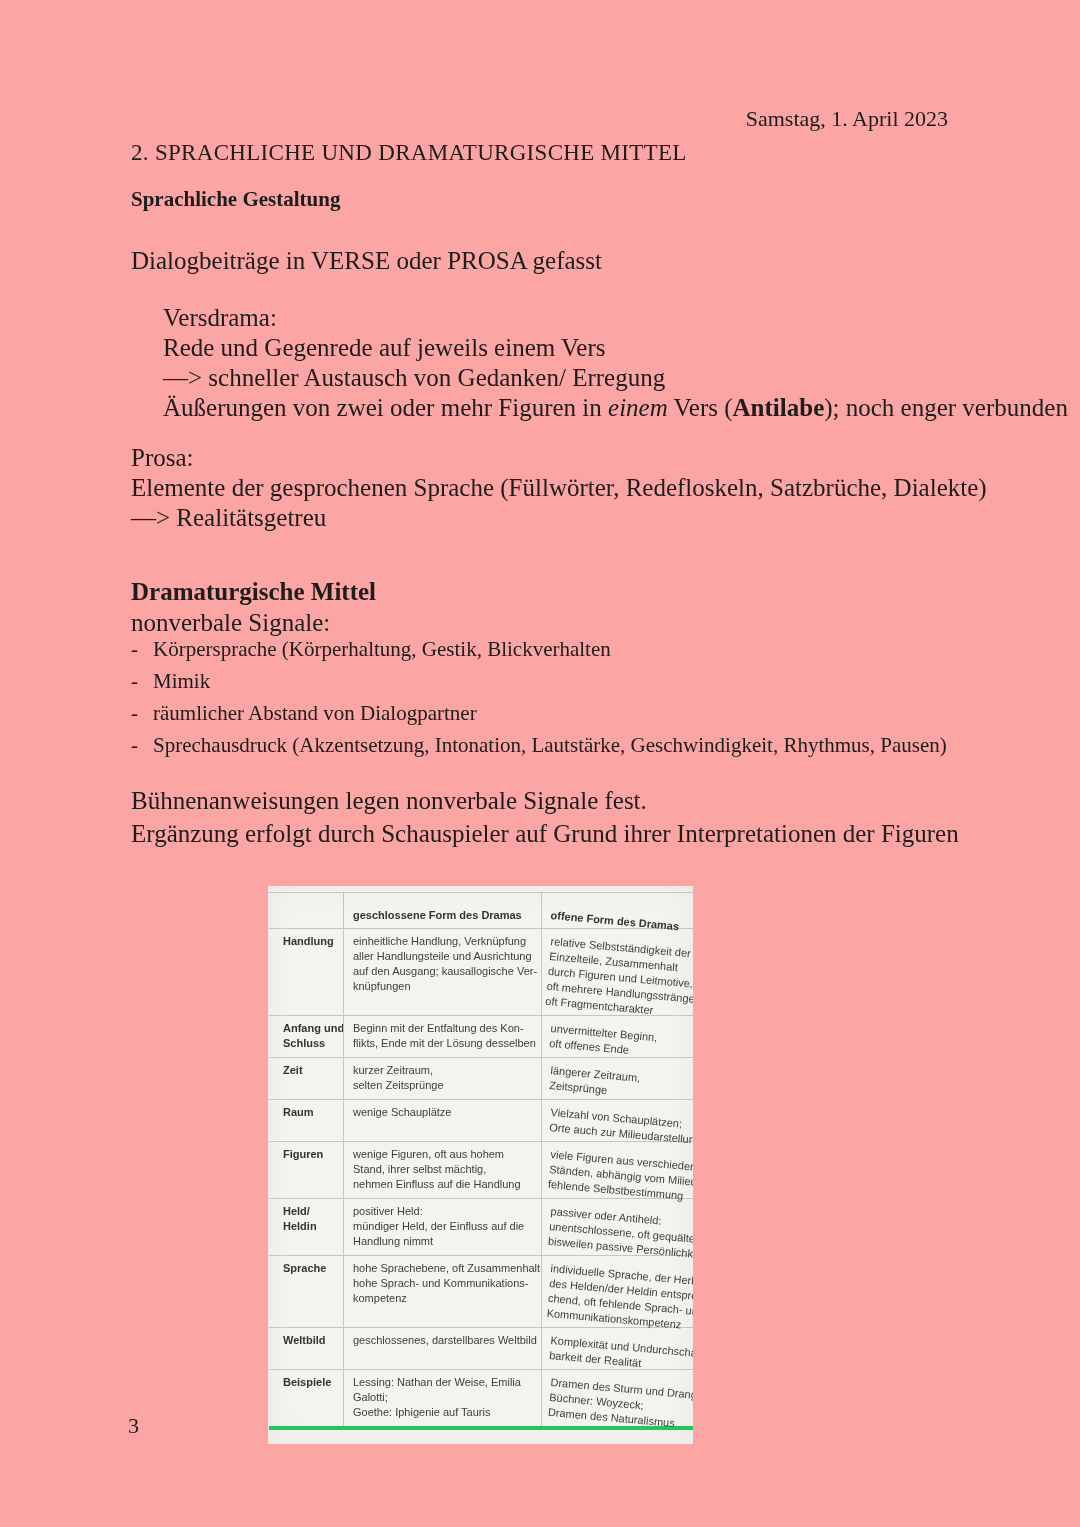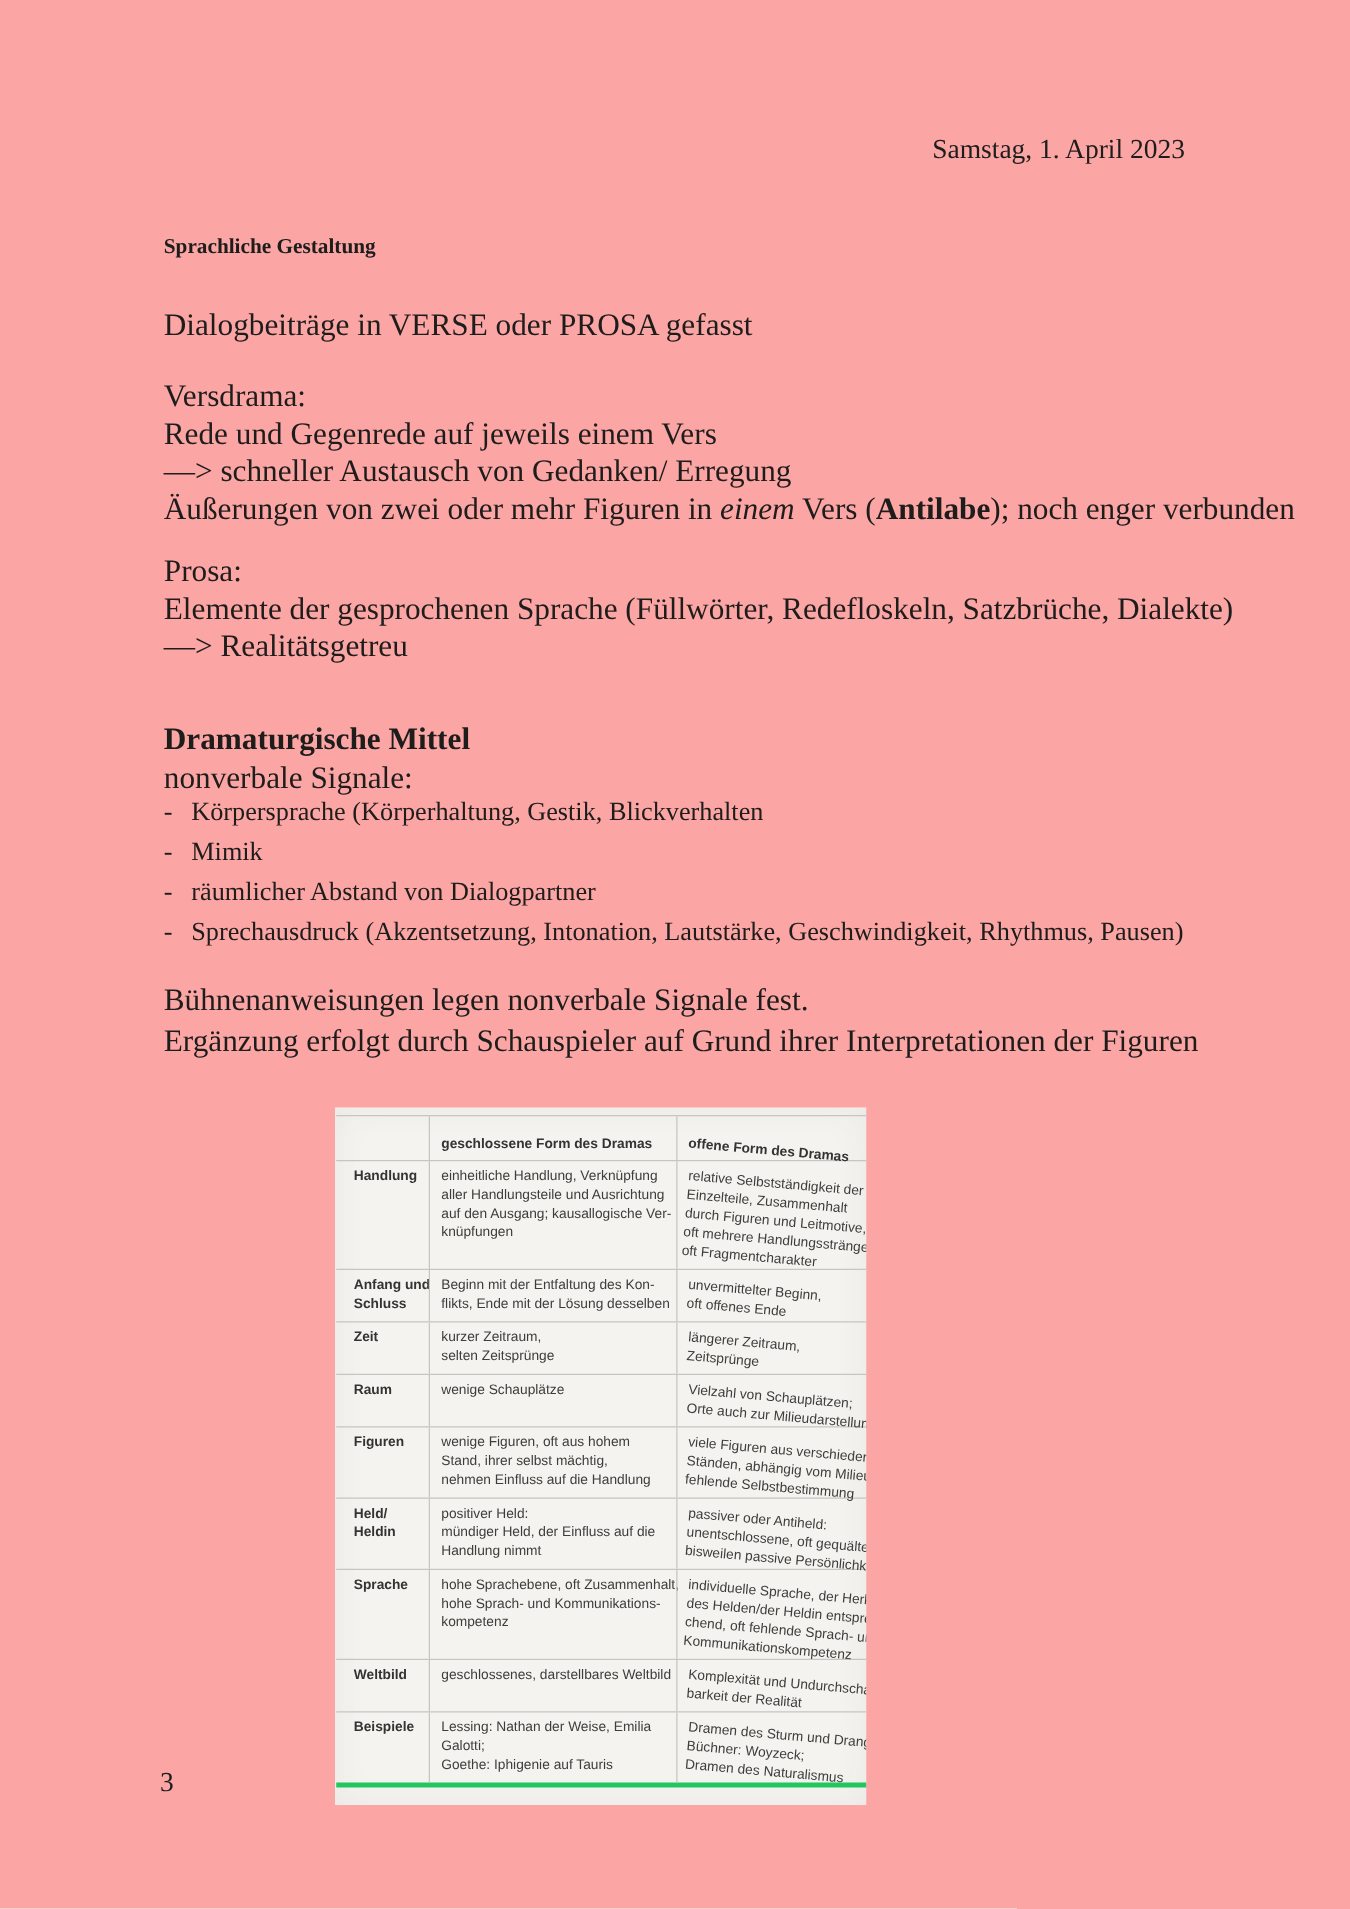--- a/index.html
+++ b/index.html
@@ -8,26 +8,26 @@
     font-family:"Liberation Serif","DejaVu Serif",serif; color:#1d1d1b;
     overflow:hidden;
   }
   .date {
     position:absolute; top:106px; right:132px; font-size:22px;
   }
   .heading {
     position:absolute; left:131px; top:140px; font-size:23px; letter-spacing:0.3px;
   }
   .subhead {
-    position:absolute; left:131px; font-size:17px; font-weight:bold;
+    position:absolute; left:131px; font-size:21px; font-weight:bold;
   }
   .subhead.s1 { top:187px; }
   .para { position:absolute; left:131px; font-size:25px; line-height:30px; }
   .para.p1 { top:246px; }
-  .blk-versdrama { top:303px; }
+  .blk-versdrama { top:303px;margin-left:32px; }
   .blk-prosa { top:443px; }
   .blk-dram { top:576px; line-height:31px; }
   .blk-dram .t { font-weight:bold; }
   .blk-buehne { top:784px; line-height:33px; }
   .bullets { position:absolute; left:131px; top:637px; font-size:21px; }
   .bullet { display:flex; align-items:flex-start; height:32px; }
   .bullet .dash { width:22px; flex:0 0 22px; }
   .pagenum { position:absolute; left:128px; top:1413px; font-size:22px; }
   .ital { font-style:italic; }
   .bold { font-weight:bold; }
@@ -51,20 +51,21 @@
   .t-head .cell { font-weight:bold; color:#333331; padding-top:15px; padding-bottom:5px; }
   .tilt { display:inline-block; transform:rotate(5deg); transform-origin:0 3px; }
 </style>
 </head>
 <body>
 
 <div class="page">
 
   <div class="date">Samstag, 1. April 2023</div>
 
+  <div class="heading">2. SPRACHLICHE UND DRAMATURGISCHE MITTEL</div>
 
   <div class="subhead s1">Sprachliche Gestaltung</div>
 
   <div class="para p1">Dialogbeiträge in VERSE oder PROSA gefasst</div>
 
   <div class="para blk-versdrama">
     <div>Versdrama:</div>
     <div>Rede und Gegenrede auf jeweils einem Vers</div>
     <div>—&gt; schneller Austausch von Gedanken/ Erregung</div>
     <div><span>Äußerungen von zwei oder mehr Figuren in </span><span class="ital">einem</span><span> Vers (</span><span class="bold">Antilabe</span><span>); noch enger verbunden</span></div>

